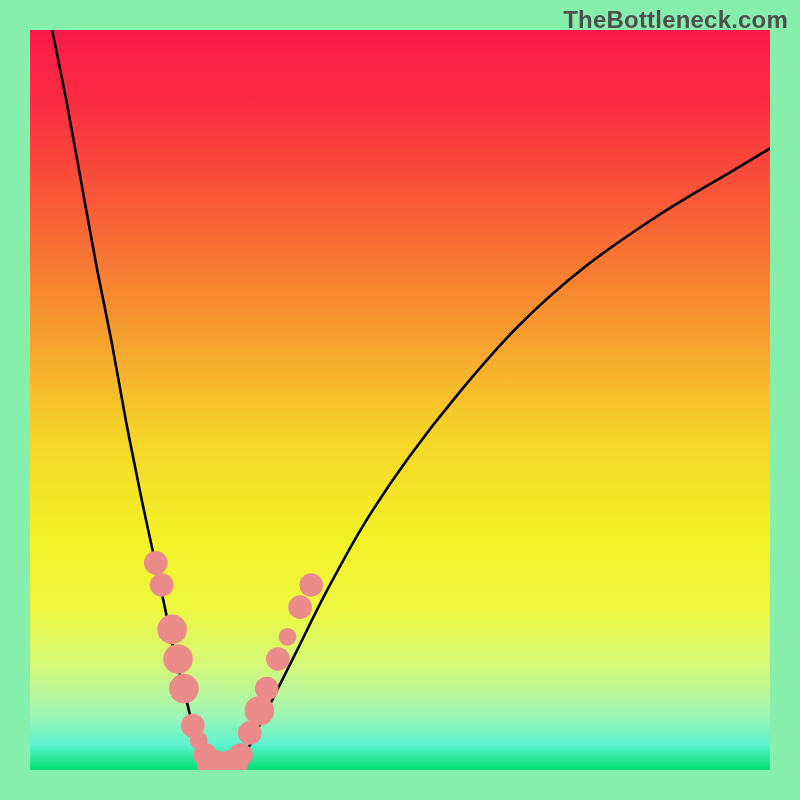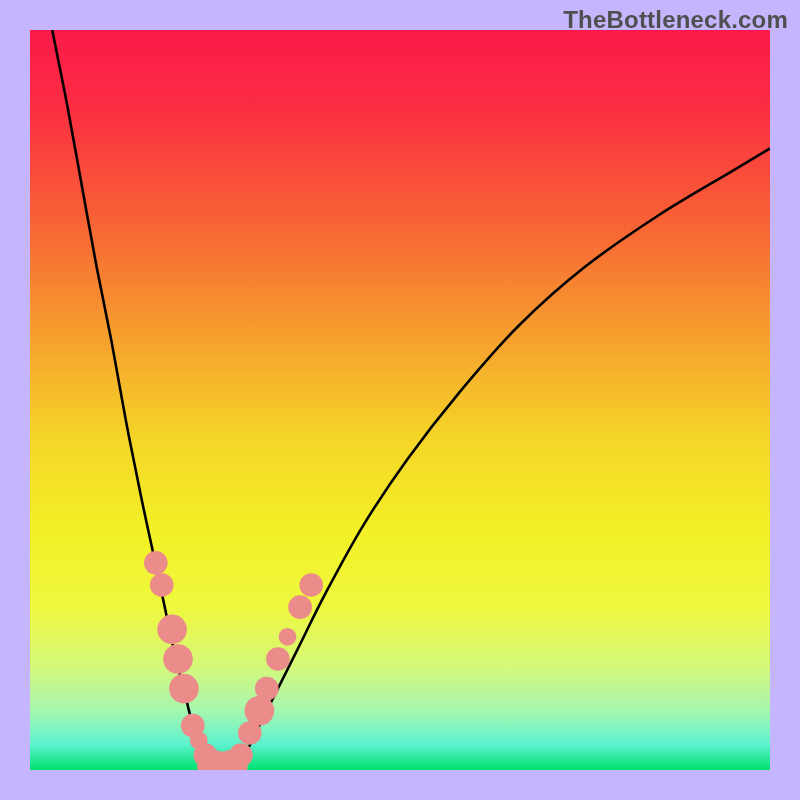--- a/index.html
+++ b/index.html
@@ -10,21 +10,21 @@
     overflow: hidden;
     background: #000;
     font-family: Arial, Helvetica, sans-serif;
   }
   .frame {
     position: absolute;
     left: 0;
     top: 0;
     width: 800px;
     height: 800px;
-    background: #c4b5fd;
+    background: #86efac;
   }
   .plot {
     position: absolute;
     left: 30px;
     top: 30px;
     width: 740px;
     height: 740px;
     overflow: hidden;
   }
   .gradient {

